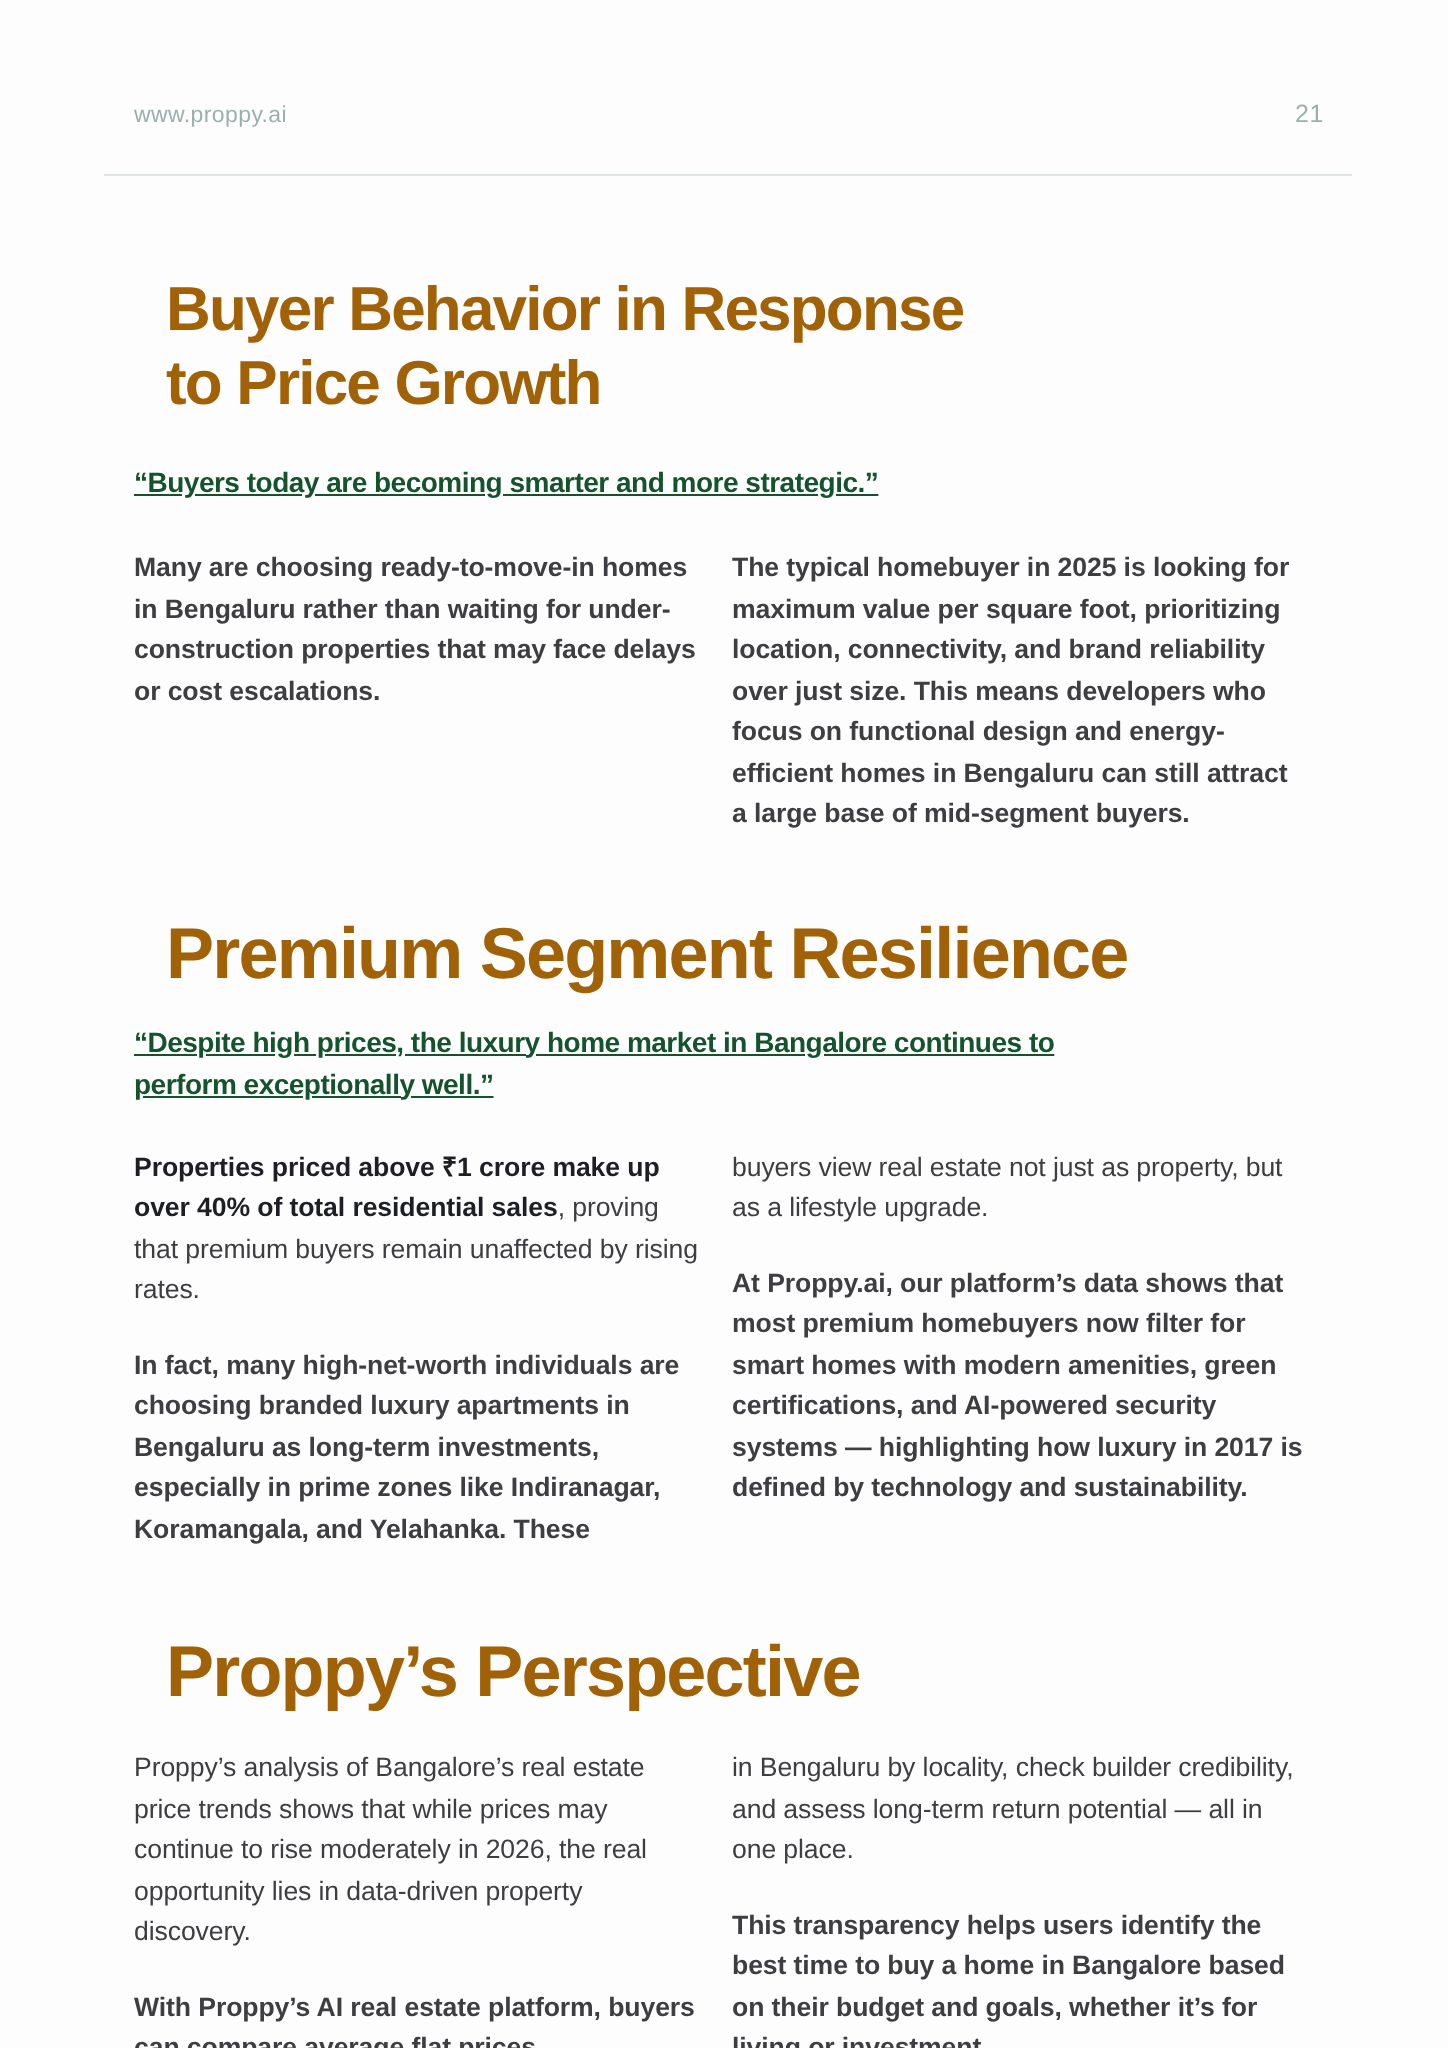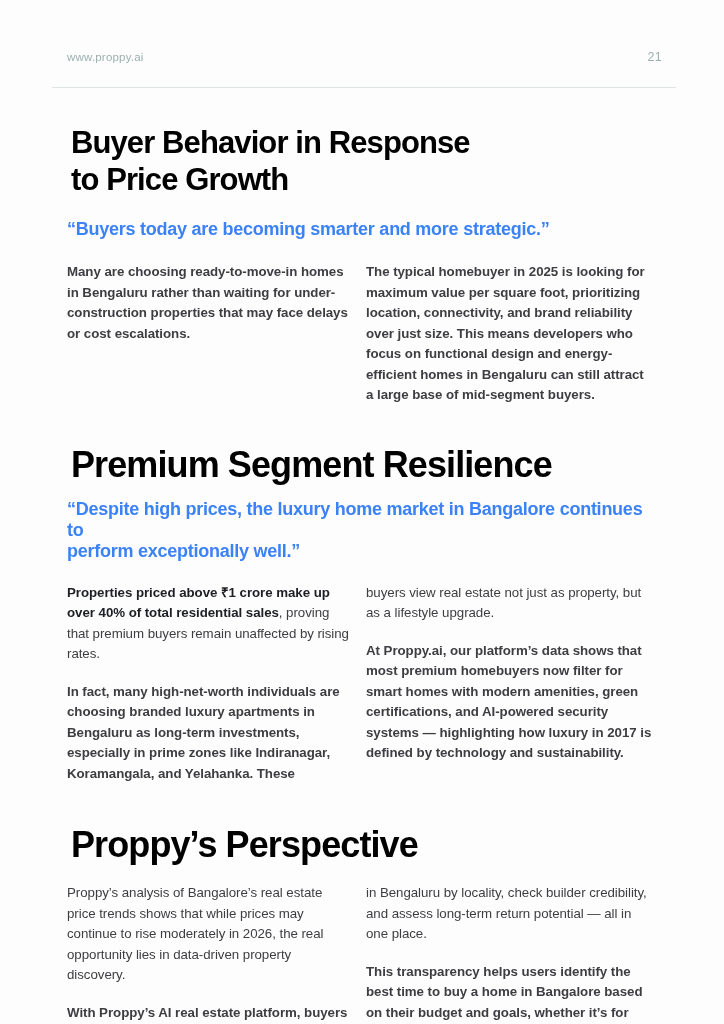--- a/index.html
+++ b/index.html
@@ -58,42 +58,43 @@
   .content {
     position: absolute;
     left: 67px;
     top: 120px;
     width: 585px;
   }
 
   
   h1.section-title,
   h2.section-title {
-    margin: 4px;
-    color: #000000;
+    margin: 16px;
+    color: #a16207;
     font-family: "Liberation Sans", sans-serif;
     font-weight: bold;
     letter-spacing: -0.9px;
   }
   h1.section-title {
     font-size: 31px;
     line-height: 37px;
   }
   h2.section-title {
     font-size: 36px;
     line-height: 34px;
   }
 
   .pull-quote {
     margin: 0;
-    color: #3b82f6;
+    color: #14532d;
     font-weight: bold;
-    font-size: 18px;
+    font-size: 14px;
     line-height: 21px;
     letter-spacing: -0.25px;
+    text-decoration: underline;
   }
 
   
   .cols {
     display: flex;
     justify-content: space-between;
     align-items: flex-start;
   }
   .col {
     width: 286px;

